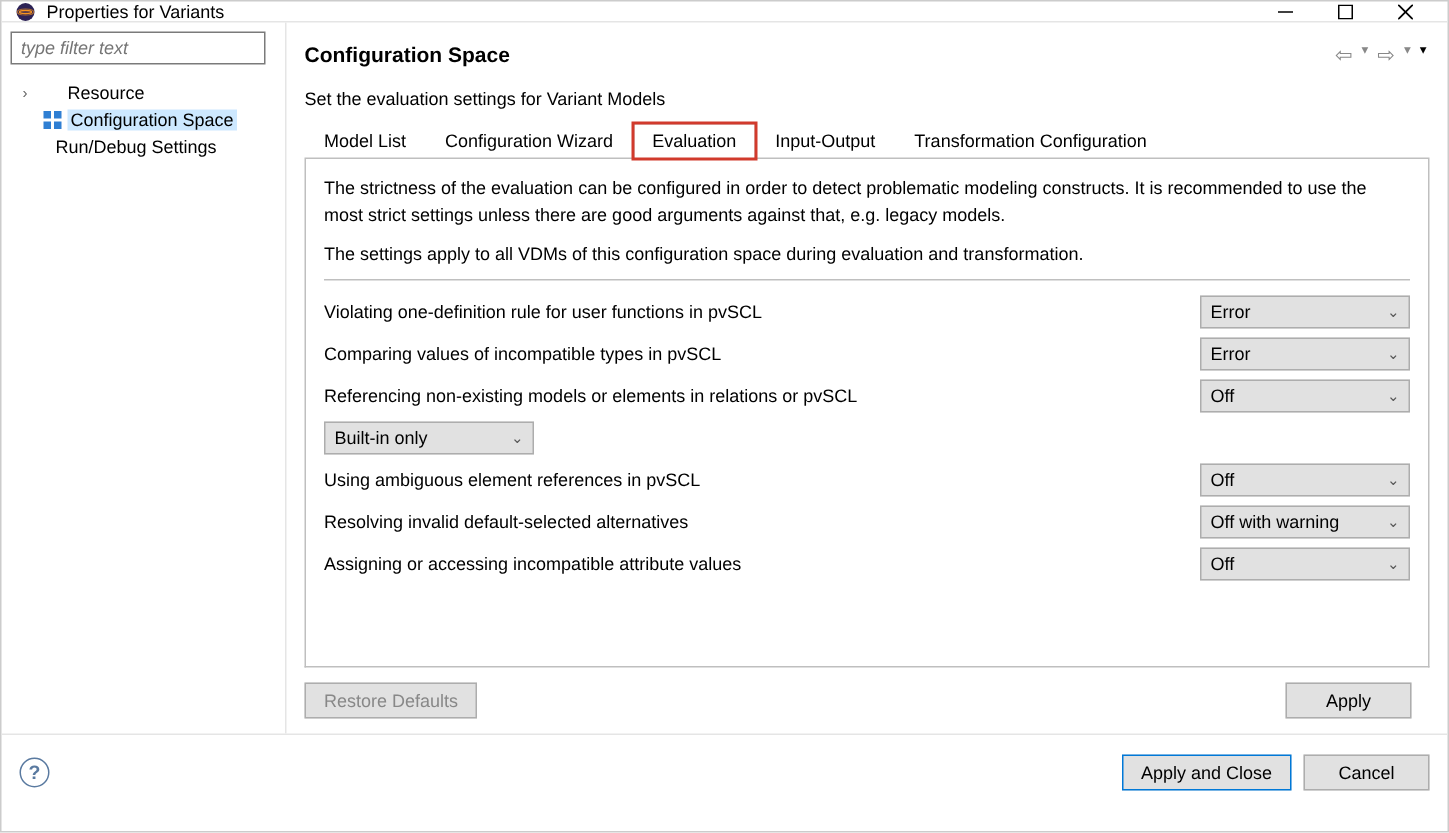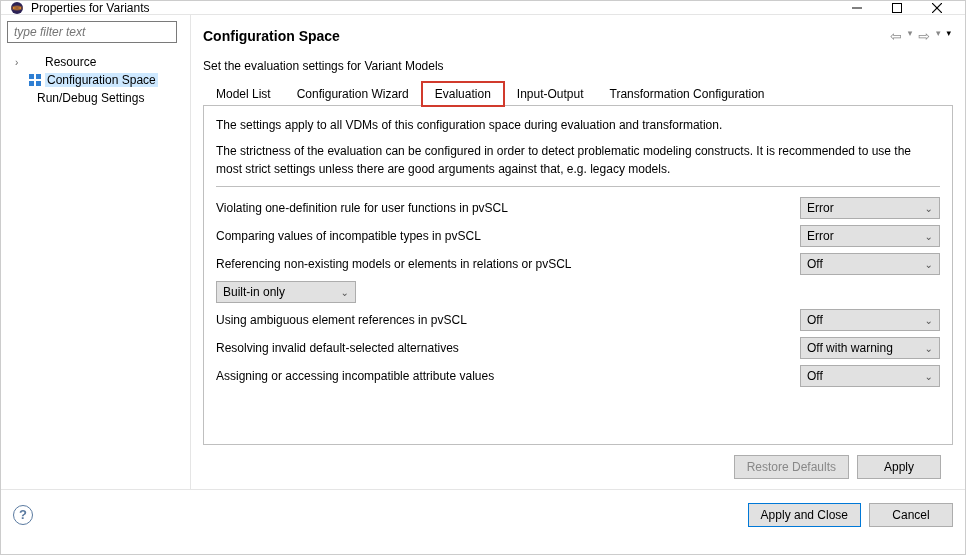--- a/index.html
+++ b/index.html
@@ -149,21 +149,21 @@
     border: 1px solid #adadad;
     display: flex;
     align-items: center;
     padding: 0 6px;
     justify-content: space-between;
     font-size: 12px;
   }
   .combo .chev { font-size: 10px; color: #555; }
   .panel-buttons {
     display: flex;
-    justify-content: flex-end;
+    justify-content: space-between;
     gap: 8px;
     padding: 10px 12px 10px 0;
   }
   .btn {
     min-width: 84px;
     height: 24px;
     background: #e1e1e1;
     border: 1px solid #adadad;
     display: flex;
     align-items: center;
@@ -265,22 +265,22 @@
 
     <div class="tabs">
       <div class="tab"><span>Model List</span></div>
       <div class="tab"><span>Configuration Wizard</span></div>
       <div class="tab active highlight"><span>Evaluation</span></div>
       <div class="tab"><span>Input-Output</span></div>
       <div class="tab"><span>Transformation Configuration</span></div>
     </div>
 
     <div class="tab-panel">
+      <p class="desc">The strictness of the evaluation can be configured in order to detect problematic modeling constructs. It is recommended to use the most strict settings unless there are good arguments against that, e.g. legacy models.</p>
       <p class="desc">The settings apply to all VDMs of this configuration space during evaluation and transformation.</p>
-      <p class="desc">The strictness of the evaluation can be configured in order to detect problematic modeling constructs. It is recommended to use the most strict settings unless there are good arguments against that, e.g. legacy models.</p>
       <div class="hr"></div>
 
       <div class="setting-row">
         <span class="slabel">Violating one-definition rule for user functions in pvSCL</span>
         <div class="combo">
             <span>Error</span>
             <span class="chev">⌄</span>
           </div>
       </div>
       <div class="setting-row">

